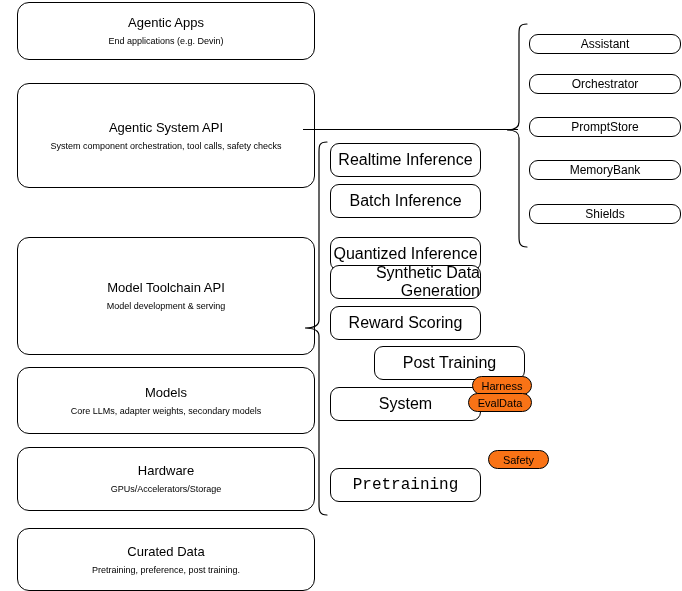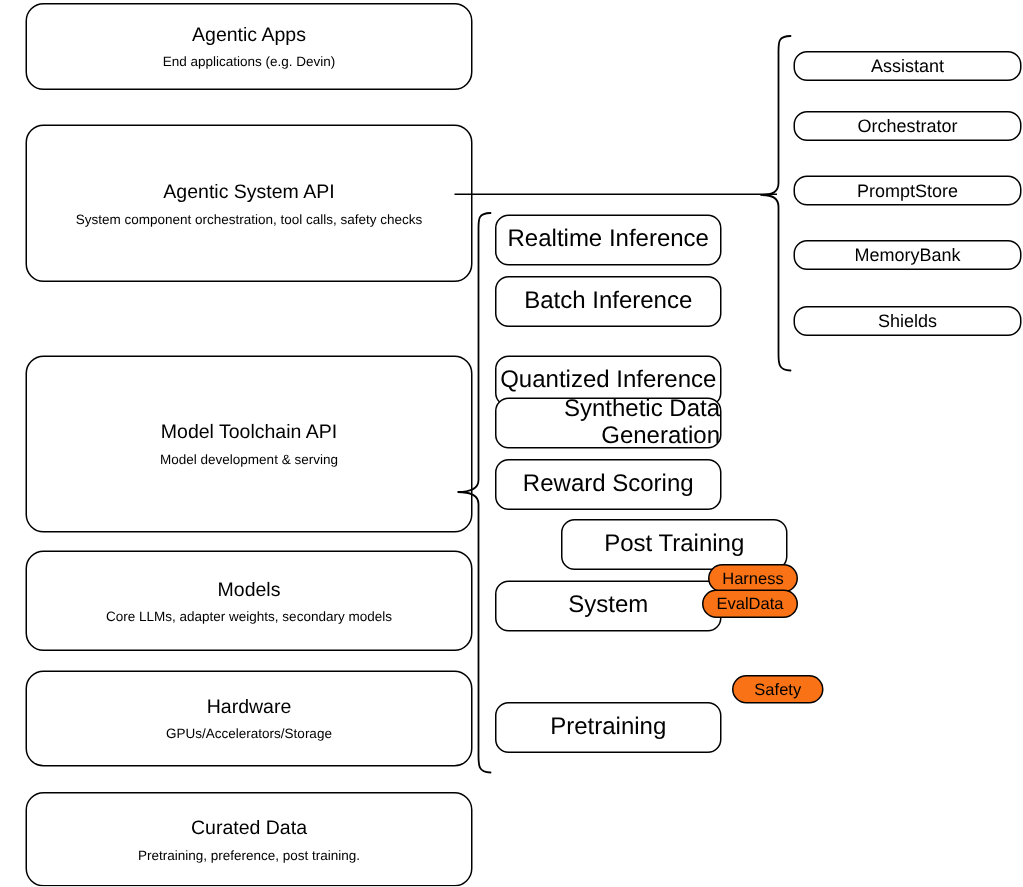--- a/index.html
+++ b/index.html
@@ -155,21 +155,21 @@
   </div>
   <div class="node chip" style="top:306px;">
     <span>Reward Scoring</span>
   </div>
   <div class="node chip" style="top:346px;margin-left:44px;">
     <span>Post Training</span>
   </div>
   <div class="node chip" style="top:387px;">
     <span>System</span>
   </div>
-  <div class="node chip" style="top:468px;">
+  <div class="node chip" style="top:468px;font-family:Liberation Mono, monospace;">
     <span>Pretraining</span>
   </div>
 
   <div class="pill" style="left:472px; top:376px; width:60px;">
     <span>Harness</span>
   </div>
   <div class="pill" style="left:468px; top:393px; width:64px;">
     <span>EvalData</span>
   </div>
   <div class="pill" style="left:488px; top:409px; width:61px;margin-top:41px;">

